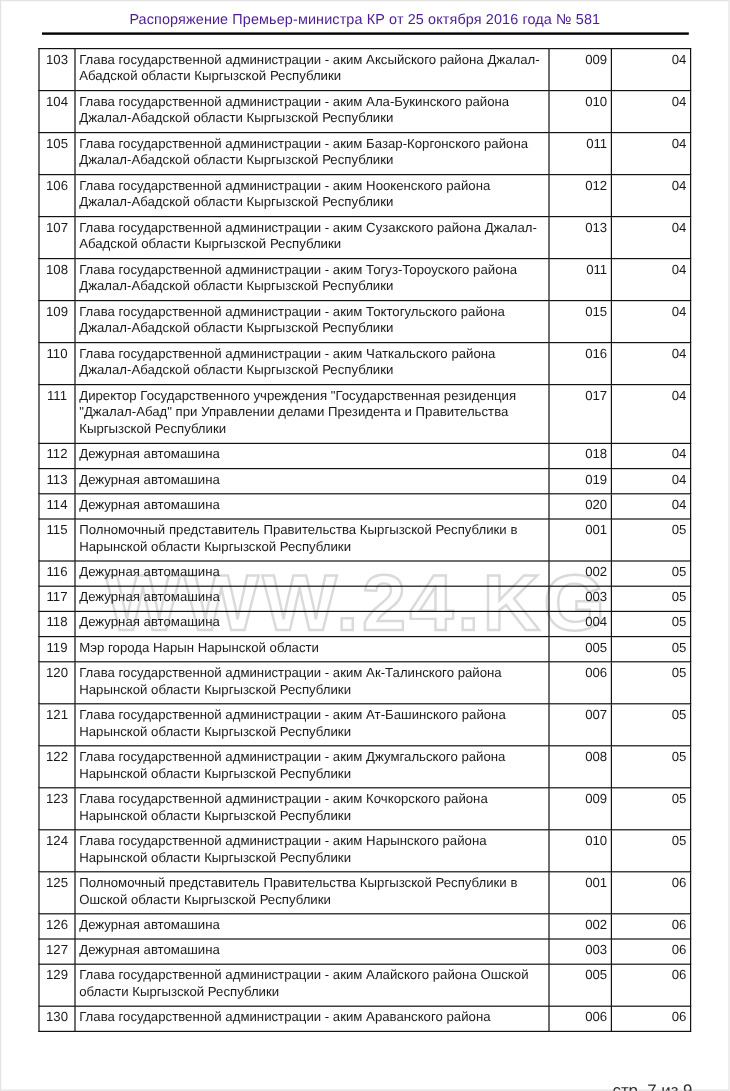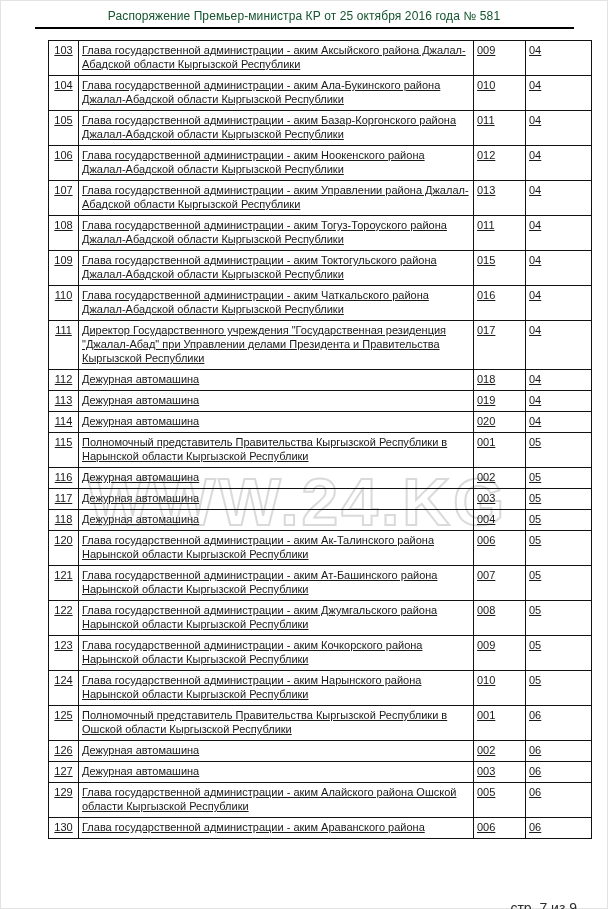--- a/index.html
+++ b/index.html
@@ -11,21 +11,21 @@
     position: relative;
     overflow: hidden;
     box-shadow: inset 0 0 0 1px #e3e3e3;
   }
   .doc-title {
     position: absolute;
     top: 9px; left: 0; right: 0;
     text-align: center;
     font-size: 12px;
     letter-spacing: 0.1px;
-    color: #14532d;
+    color: #4c1d95;
     white-space: nowrap;
   }
   .title-rule {
     position: absolute;
     top: 27px; left: 35px; width: 539px;
     border-top: 2px solid #000000;
     height: 0;
   }
   .watermark {
     position: absolute;
@@ -35,41 +35,40 @@
     letter-spacing: 3px;
     color: rgba(255,255,255,0);
     -webkit-text-stroke: 2px #dadada;
     z-index: 0;
     white-space: nowrap;
     user-select: none;
     margin-top: 44px;
   }
   table.main-table {
     position: absolute;
-    top: 40px; left: 48px;
+    top: 40px; left: 32px;
     width: 543px;
     border-collapse: collapse;
     table-layout: fixed;
     z-index: 1;
     font-size: 11px;
     line-height: 14px;
-    text-decoration: underline;
   }
   table.main-table col.c-num { width: 30px; }
   table.main-table col.c-desc { width: 395px; }
   table.main-table col.c-code { width: 52px; }
   table.main-table col.c-group { width: 66px; }
   table.main-table td {
     border: 1px solid #121212;
     vertical-align: top;
     padding: 2px 3px 4px 3px;
   }
   td.num { text-align: center; padding-top: 2px; }
   td.desc { text-align: left; padding-left: 7px; padding-right: 10px; }
-  td.code, td.group { text-align: left; }
+  td.code, td.group { text-align: right; }
   .page-footer {
     position: absolute;
     top: 900px; right: 31px;
     font-size: 14px;
     color: #2a2a2a;
   }
 </style>
 </head>
 <body>
 
@@ -106,21 +105,21 @@
         <td class="group">04</td>
       </tr>
       <tr>
         <td class="num">106</td>
         <td class="desc">Глава государственной администрации - аким Ноокенского района Джалал-Абадской области Кыргызской Республики</td>
         <td class="code">012</td>
         <td class="group">04</td>
       </tr>
       <tr>
         <td class="num">107</td>
-        <td class="desc">Глава государственной администрации - аким Управлении района Джалал-Абадской области Кыргызской Республики</td>
+        <td class="desc">Глава государственной администрации - аким Сузакского района Джалал-Абадской области Кыргызской Республики</td>
         <td class="code">013</td>
         <td class="group">04</td>
       </tr>
       <tr>
         <td class="num">108</td>
         <td class="desc">Глава государственной администрации - аким Тогуз-Тороуского района Джалал-Абадской области Кыргызской Республики</td>
         <td class="code">011</td>
         <td class="group">04</td>
       </tr>
       <tr>
@@ -177,20 +176,26 @@
         <td class="code">003</td>
         <td class="group">05</td>
       </tr>
       <tr>
         <td class="num">118</td>
         <td class="desc">Дежурная автомашина</td>
         <td class="code">004</td>
         <td class="group">05</td>
       </tr>
       <tr>
+        <td class="num">119</td>
+        <td class="desc">Мэр города Нарын Нарынской области</td>
+        <td class="code">005</td>
+        <td class="group">05</td>
+      </tr>
+      <tr>
         <td class="num">120</td>
         <td class="desc">Глава государственной администрации - аким Ак-Талинского района Нарынской области Кыргызской Республики</td>
         <td class="code">006</td>
         <td class="group">05</td>
       </tr>
       <tr>
         <td class="num">121</td>
         <td class="desc">Глава государственной администрации - аким Ат-Башинского района Нарынской области Кыргызской Республики</td>
         <td class="code">007</td>
         <td class="group">05</td>

